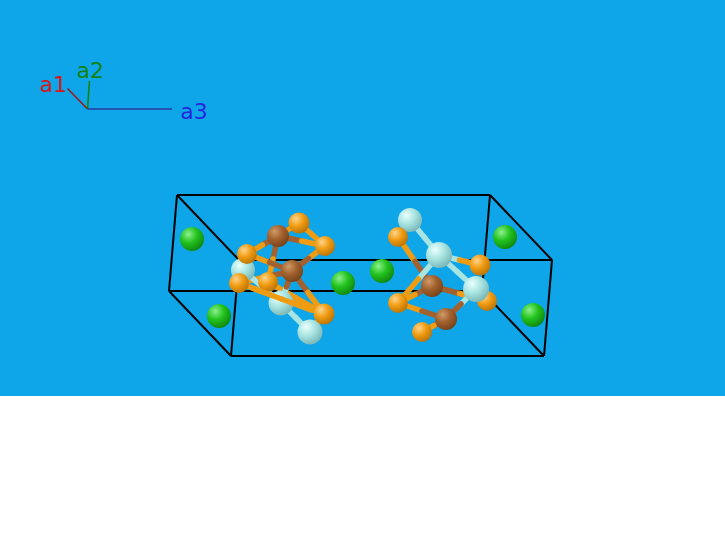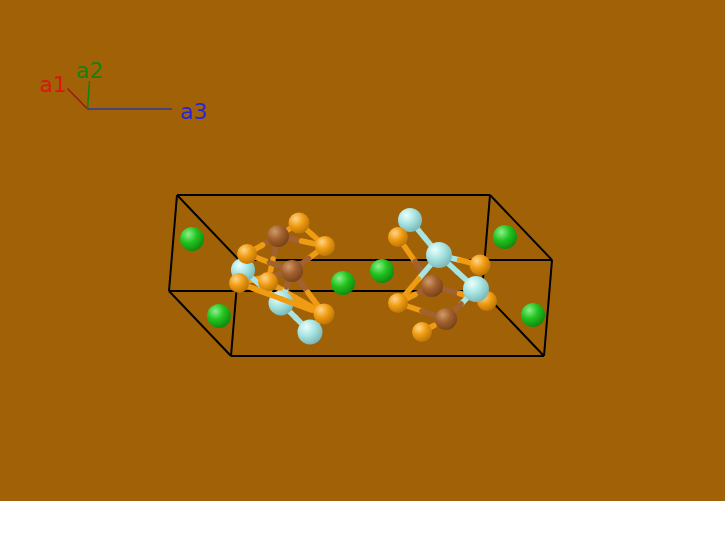--- a/index.html
+++ b/index.html
@@ -1,17 +1,17 @@
 <!DOCTYPE html>
 <html><head>
 <meta charset="utf-8">
 <title>Structure view</title>
 <style>
   html,body{margin:0;padding:0;background:#ffffff;}
-  .canvas{position:relative;width:725px;height:501px;background:#a16207;overflow:hidden;
+  .canvas{position:relative;width:725px;height:396px;background:#0ea5e9;overflow:hidden;
           font-family:"DejaVu Sans", sans-serif;}
   svg{display:block;}
   .axis-label{font-family:"DejaVu Sans", sans-serif;font-size:22px;text-anchor:middle;}
 </style>
 </head>
 <body>
 
 <div class="canvas">
   <svg id="scene" width="725" height="555" viewBox="0 0 725 555">
     <defs>

